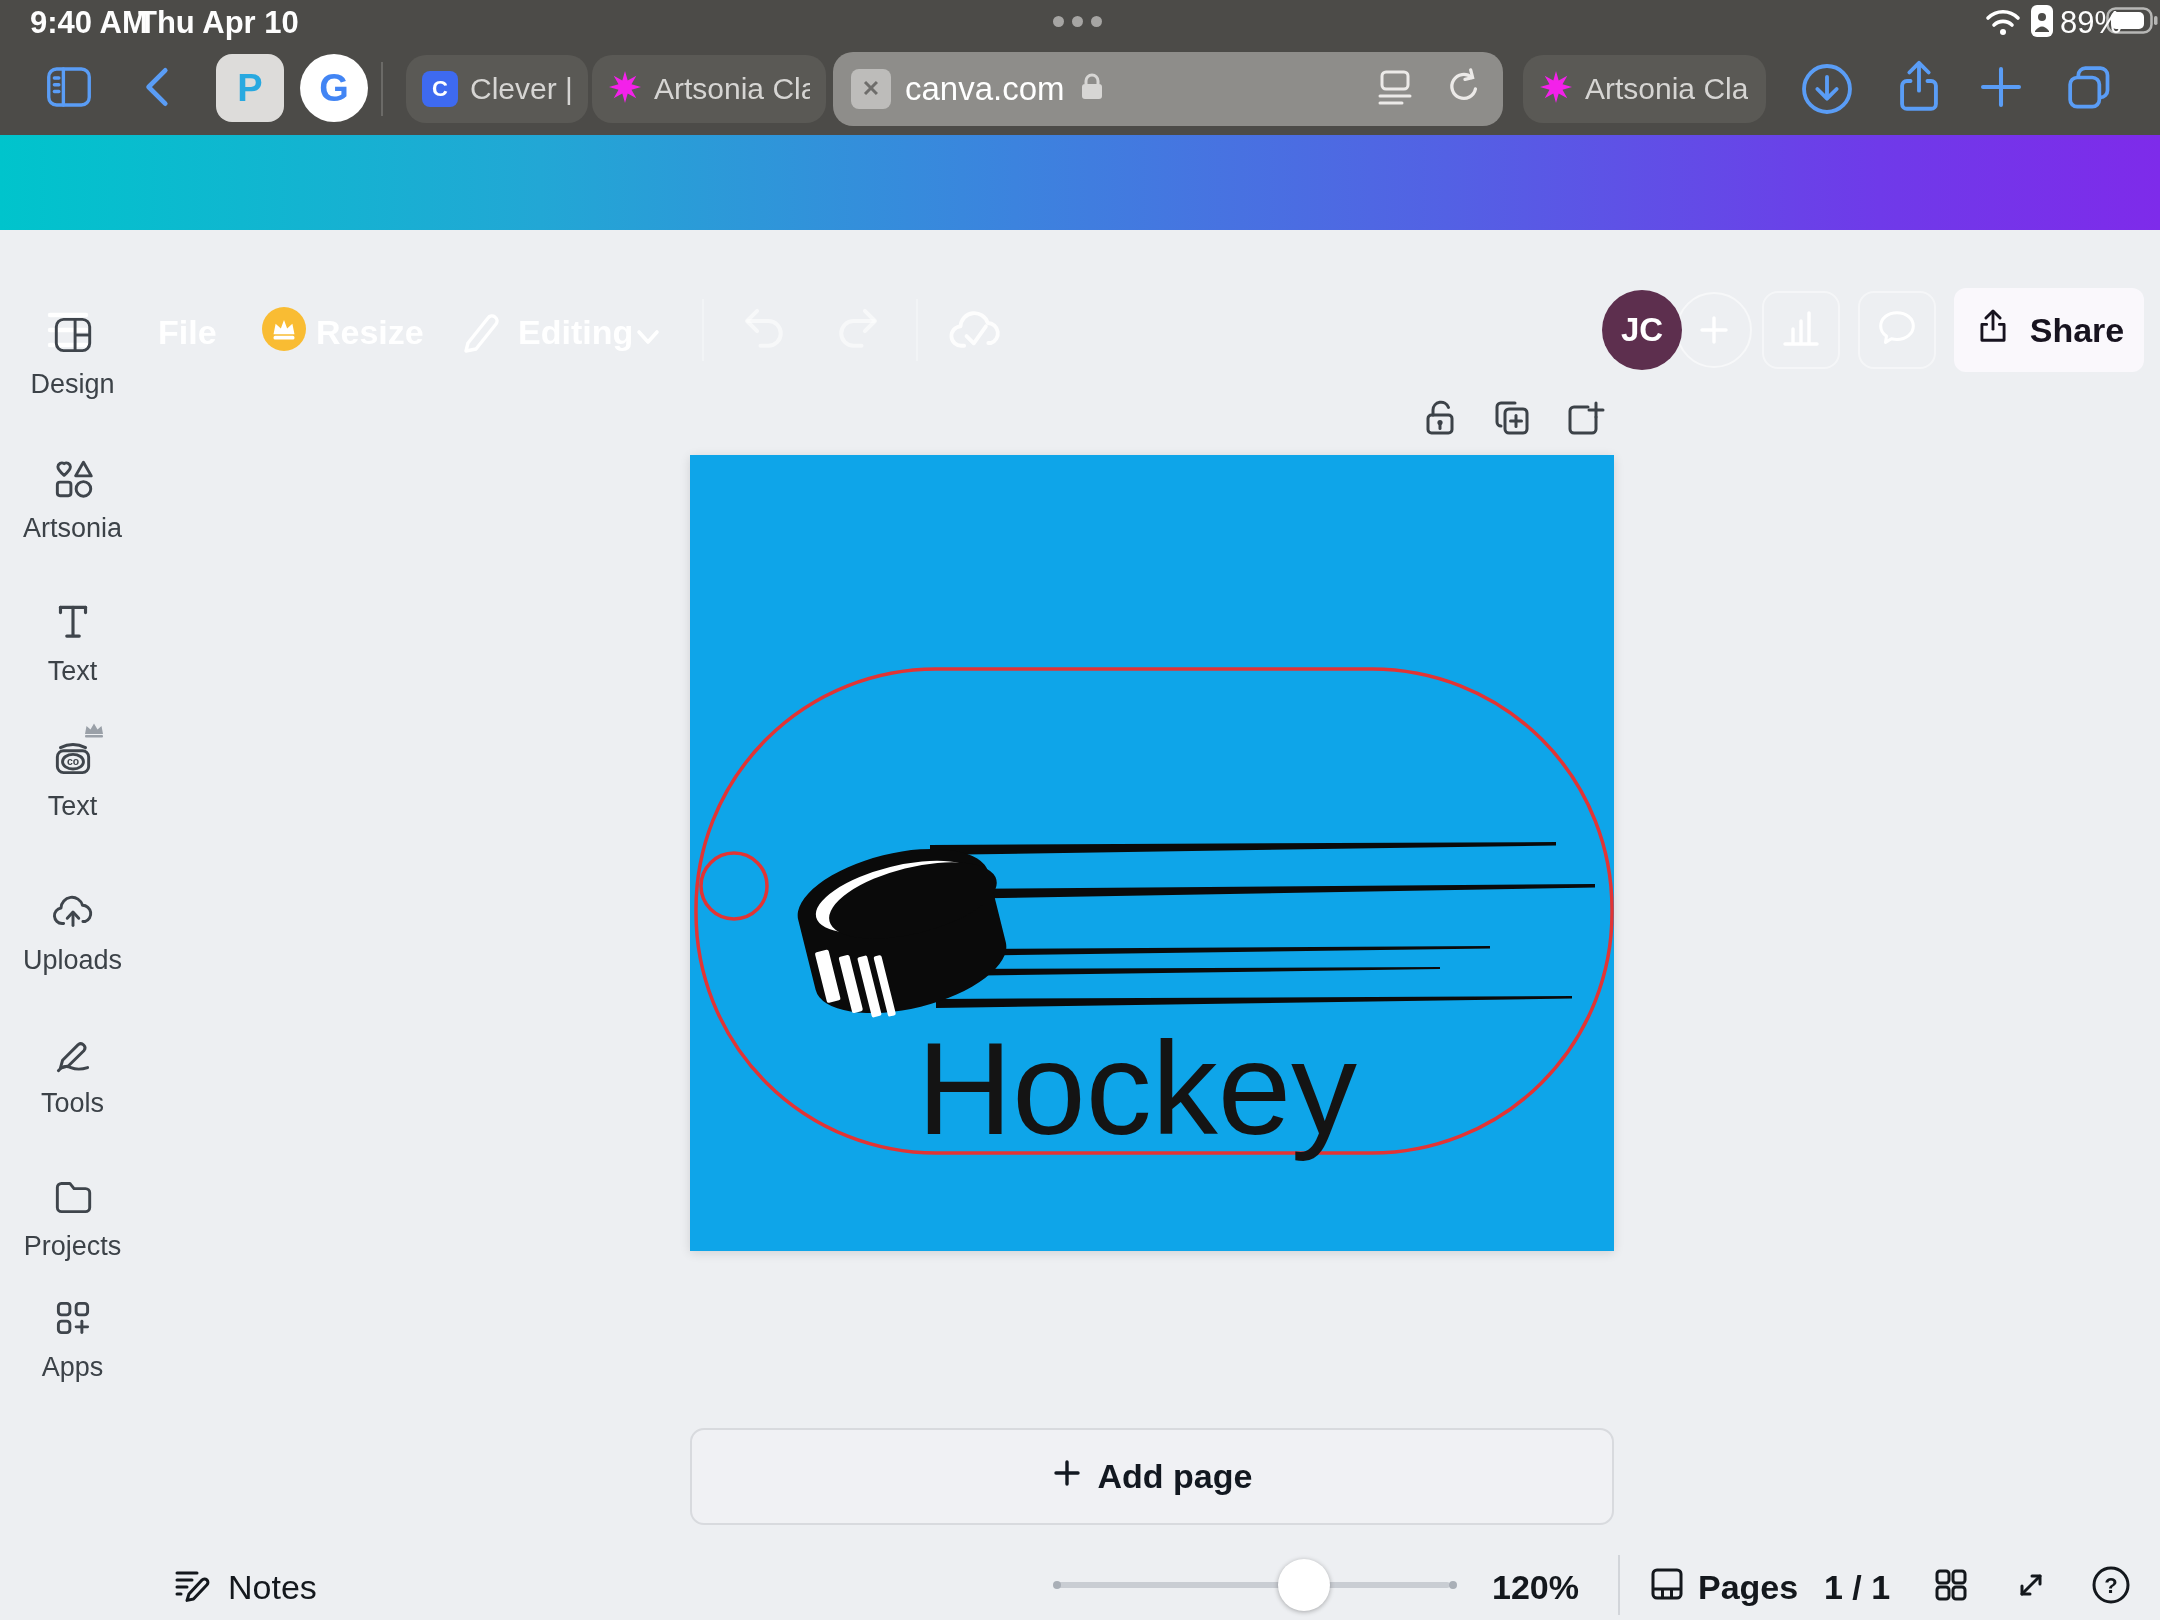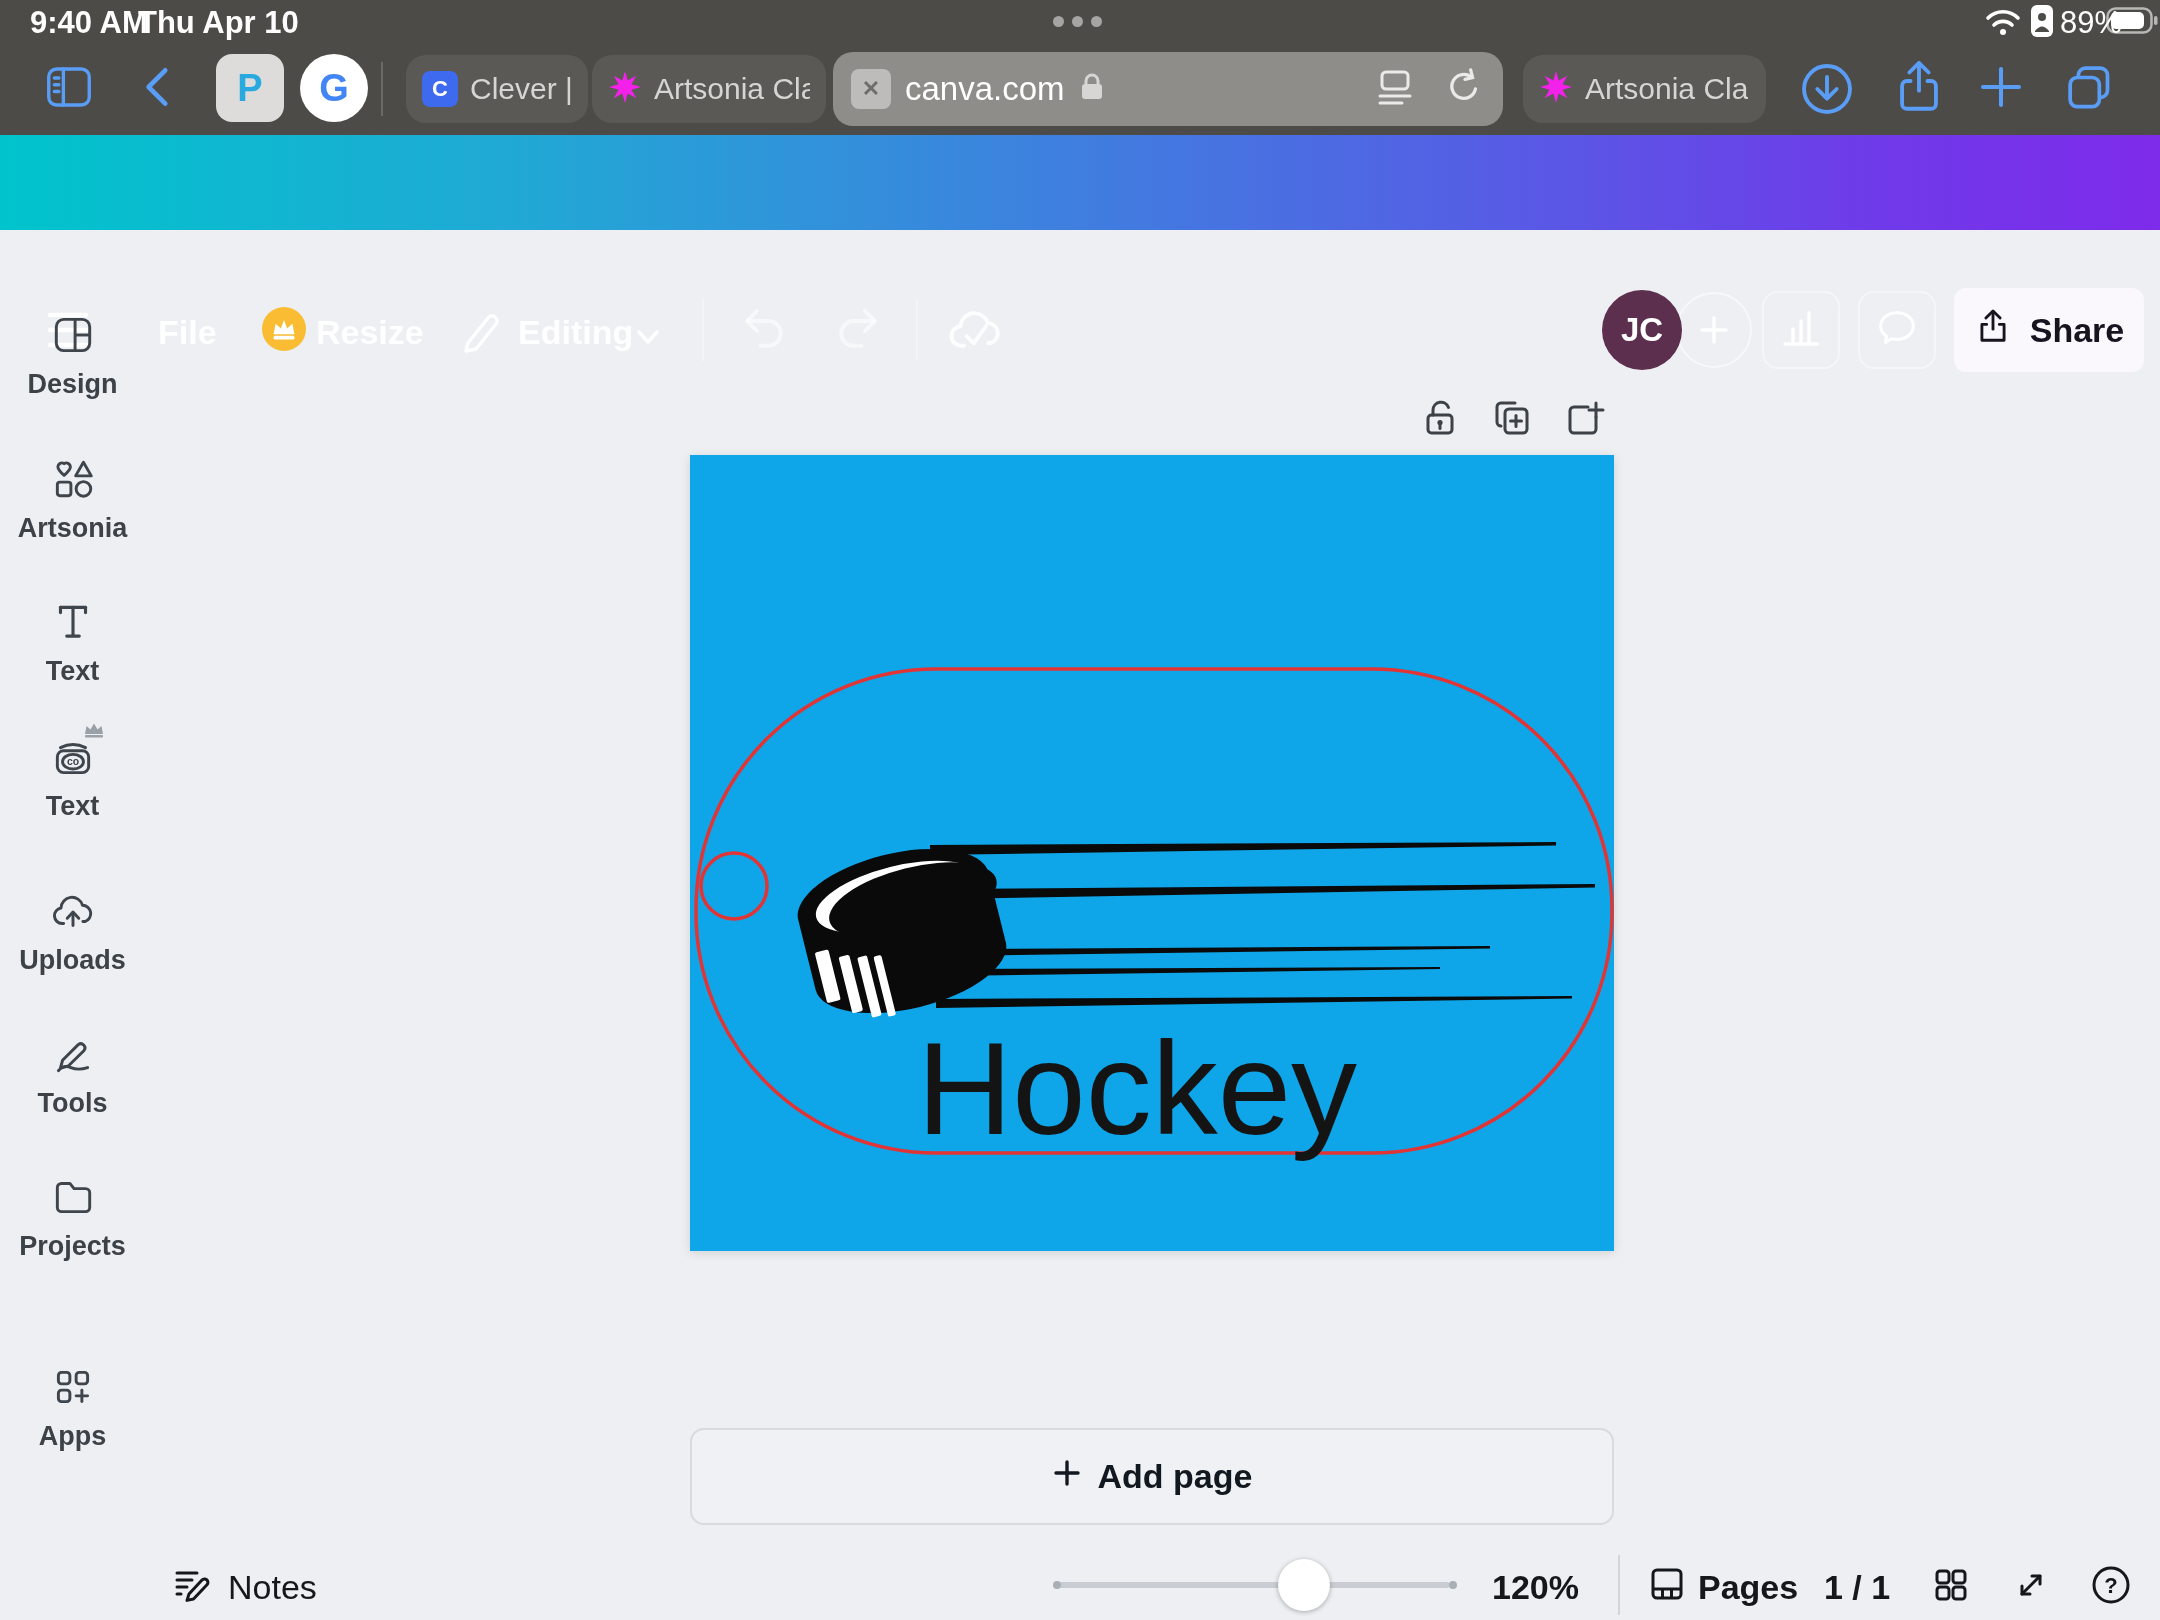--- a/index.html
+++ b/index.html
@@ -38,21 +38,21 @@
                color:#17131f; font-size:34px; font-weight:700; }
   .avatar { position:absolute; left:1602px; top:155px; width:80px; height:80px; border-radius:50%;
             background:#5d2f4e; color:#fff; font-size:33px; font-weight:700;
             display:flex; align-items:center; justify-content:center; z-index:2; }
   .plus-circle { position:absolute; left:1676px; top:157px; width:76px; height:76px; border-radius:50%;
             border:2px solid rgba(255,255,255,.55); color:#fff; display:flex; align-items:center; justify-content:center; }
 
   
   .side-item { position:absolute; left:0; width:145px; display:flex; flex-direction:column;
                align-items:center; gap:10px; }
-  .side-item .lbl { font-size:27px; color:#3c4248; font-weight:700; }
+  .side-item .lbl { font-size:27px; color:#3c4248; font-weight:400; }
   .side-item svg { display:block; }
 
   
   .page-canvas { position:absolute; left:690px; top:455px; width:924px; height:796px; background:#0ea5e9;
                  box-shadow:0 2px 10px rgba(0,0,0,.12); }
   .page-controls { position:absolute; top:396px; display:flex; }
   .pc-btn { width:44px; height:44px; margin-right:28px; }
 
   .add-page { position:absolute; left:690px; top:1428px; width:924px; height:97px;
               background:#f0f1f4; border:2px solid #d8dade; border-radius:14px;
@@ -341,21 +341,21 @@
 
   <div class="side-item" style="top:1173px;">
     <span>
         <svg width="48" height="48" viewBox="0 0 46 46" fill="none" stroke="#3f454c" stroke-width="2.8" stroke-linejoin="round">
       <path d="M8,14 a4,4 0 0 1 4,-4 h8 l4,5 h11 a4,4 0 0 1 4,4 v14 a4,4 0 0 1 -4,4 h-23 a4,4 0 0 1 -4,-4 z"></path>
         </svg>
       </span>
     <span class="lbl">Projects</span>
     </div>
 
-  <div class="side-item" style="top:1363px;">
+  <div class="side-item" style="top:1294px;">
     <span>
         <svg width="48" height="48" viewBox="0 0 46 46" fill="none" stroke="#3f454c" stroke-width="2.8" stroke-linecap="round" stroke-linejoin="round">
       <rect x="9" y="9" width="11" height="11" rx="3"></rect>
           <rect x="26" y="9" width="11" height="11" rx="3"></rect>
           <rect x="9" y="26" width="11" height="11" rx="3"></rect>
       <line x1="31.5" y1="26" x2="31.5" y2="37"></line>
           <line x1="26" y1="31.5" x2="37" y2="31.5"></line>
         </svg>
       </span>
     <span class="lbl">Apps</span>

